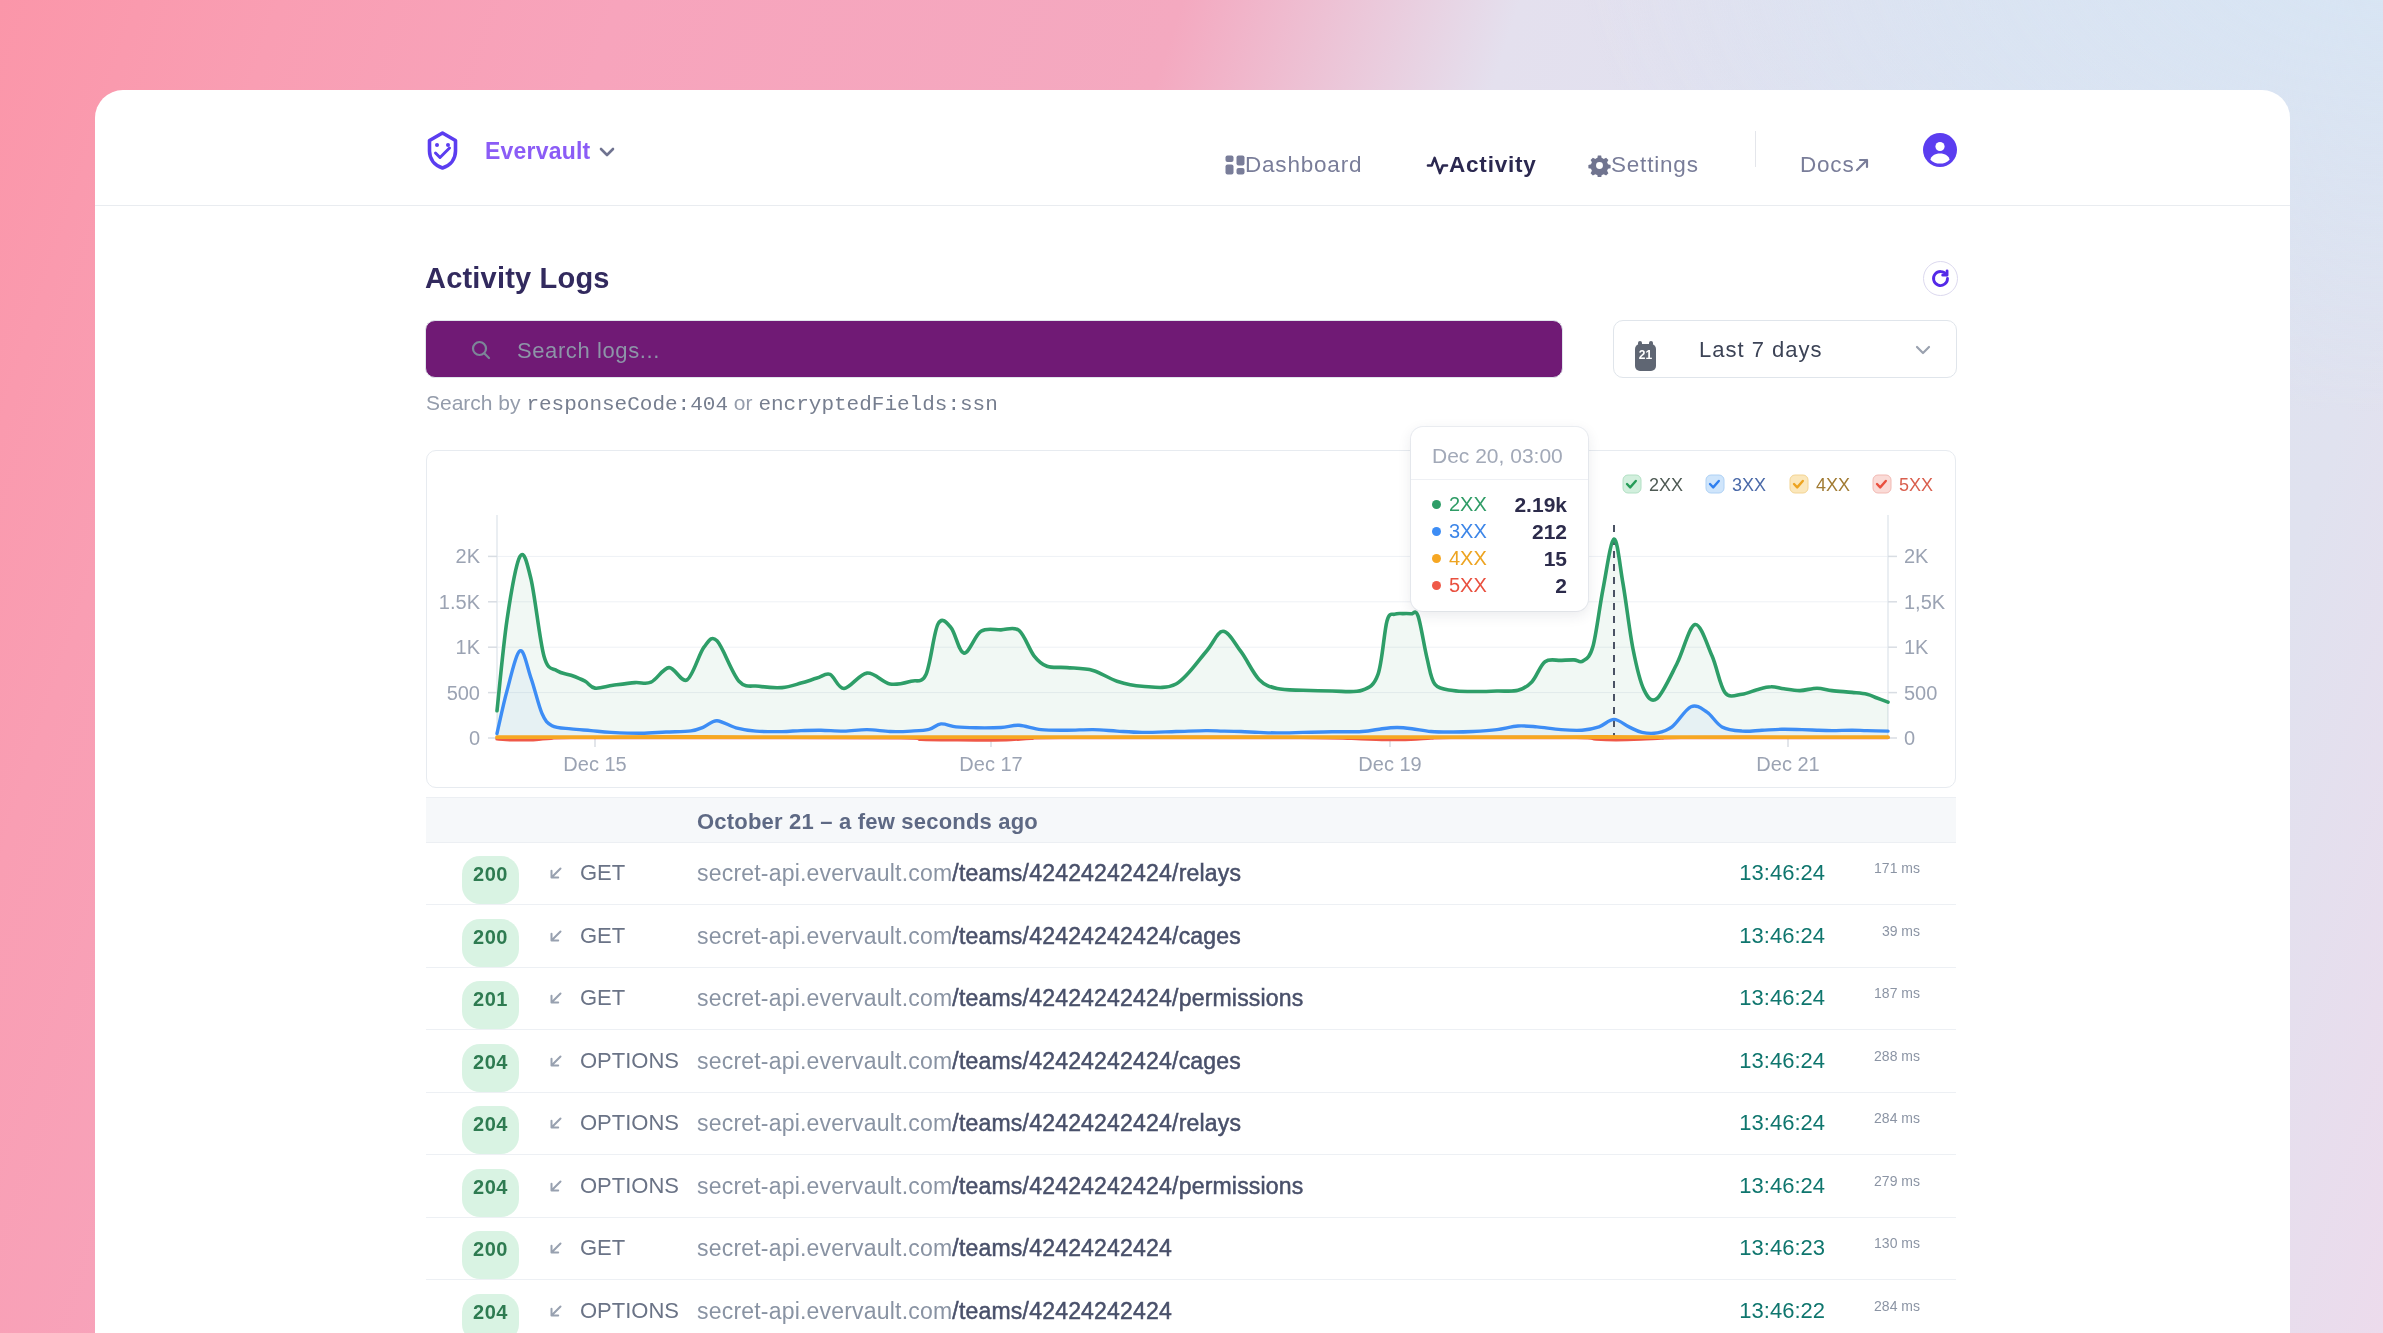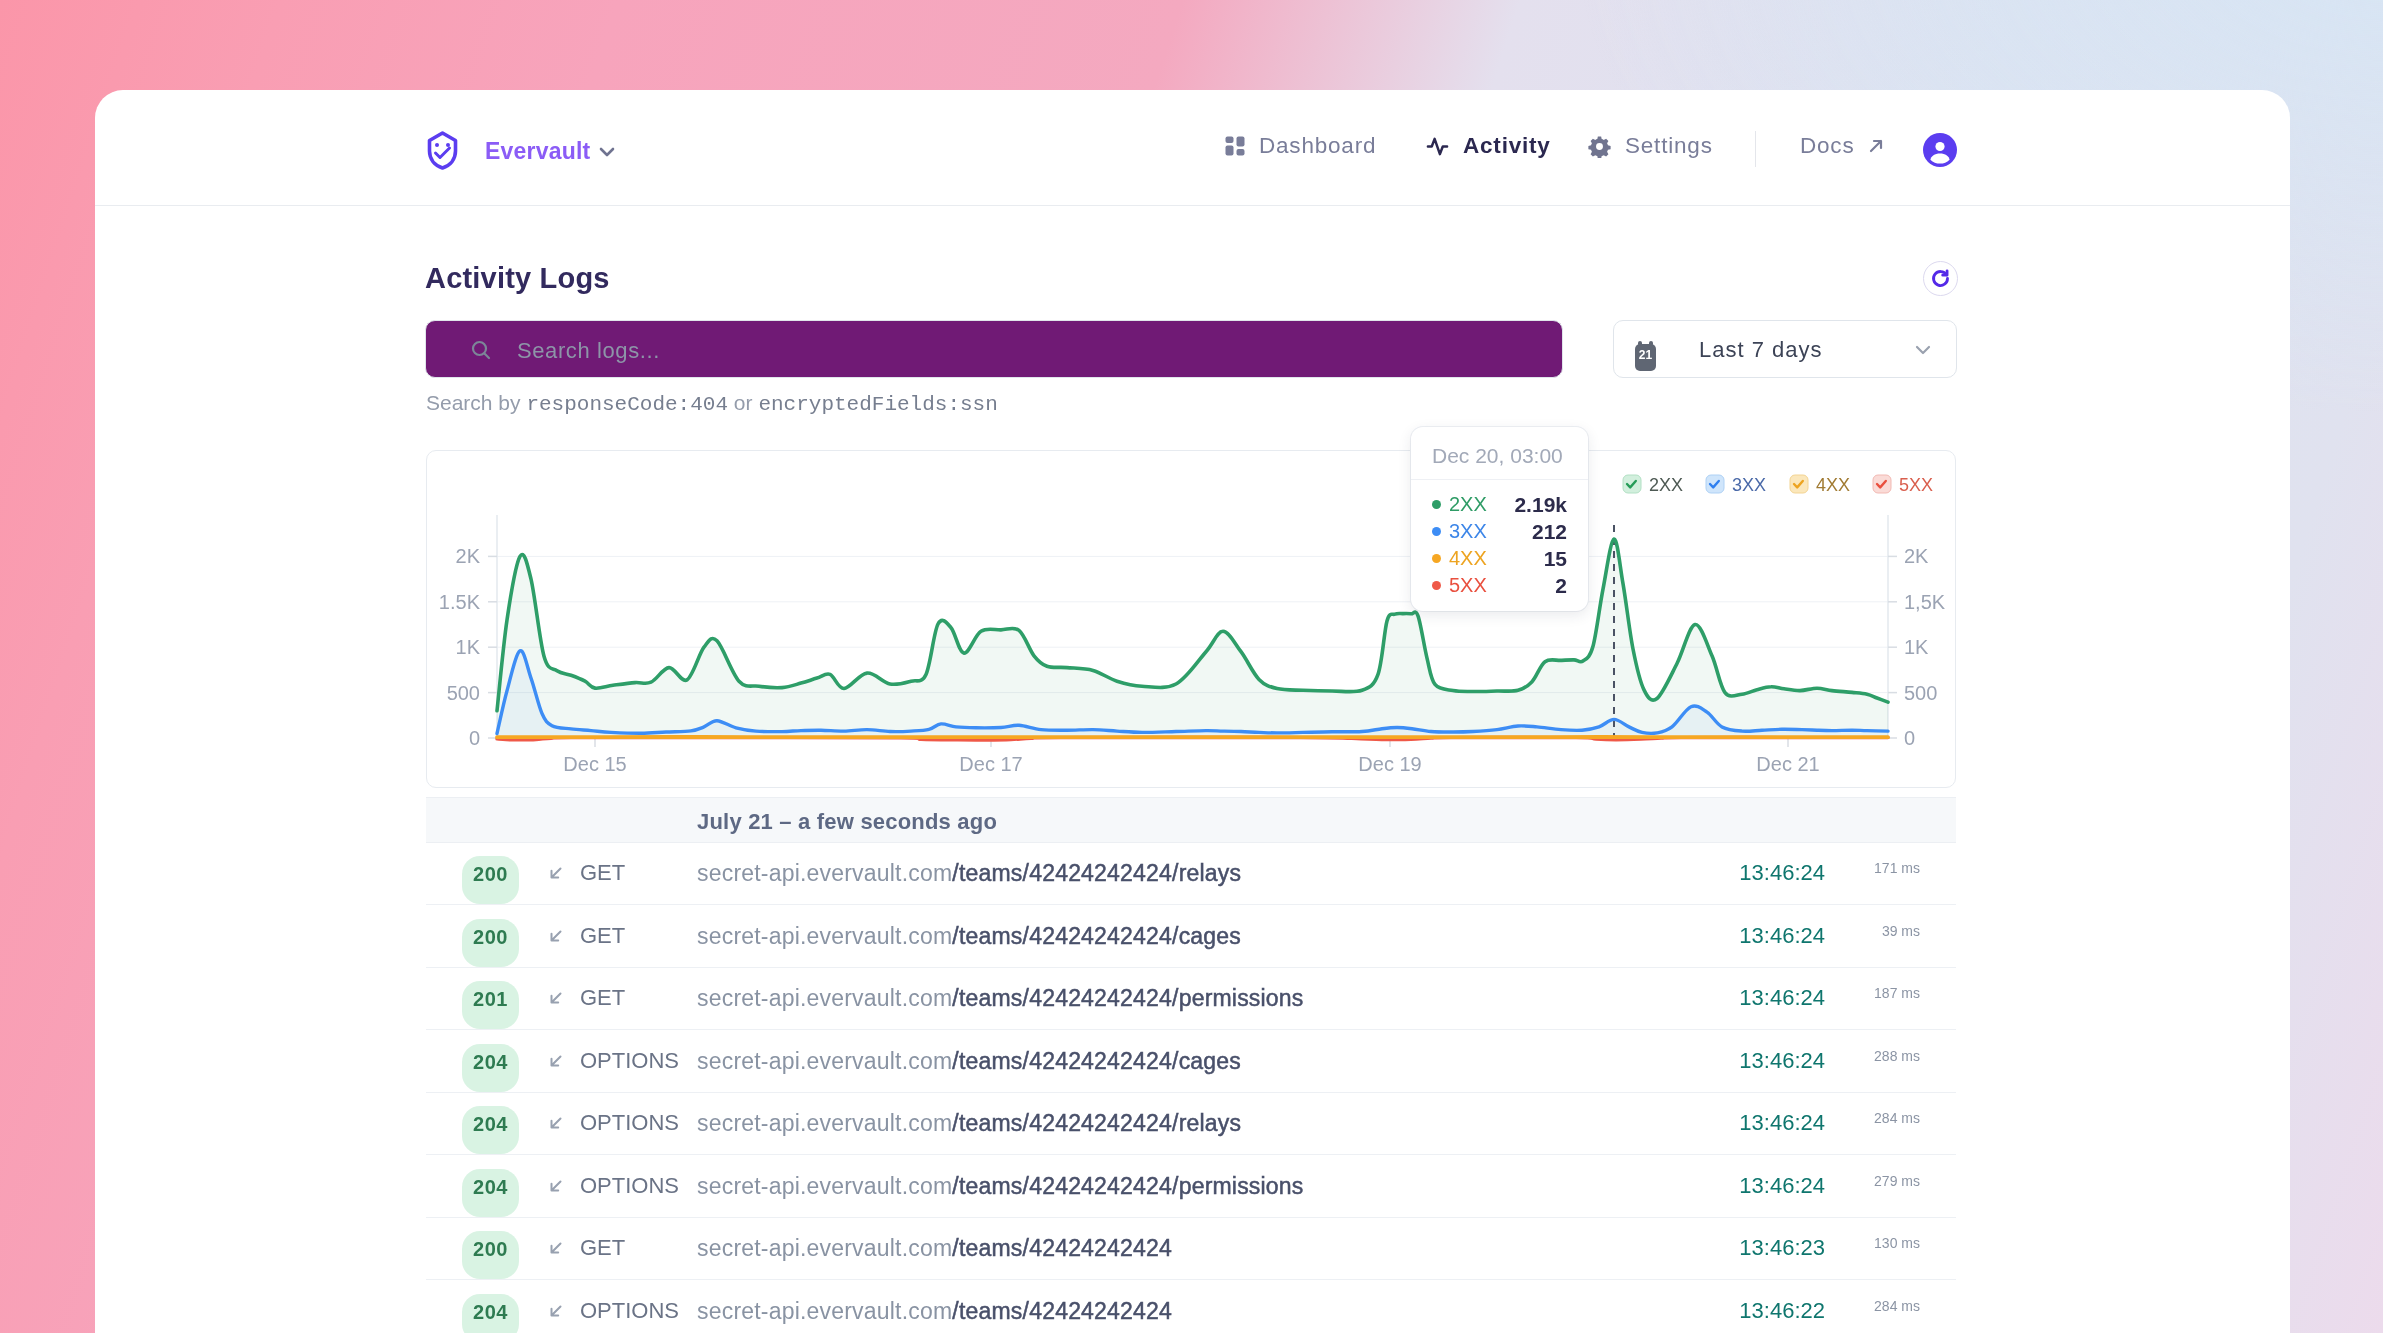--- a/index.html
+++ b/index.html
@@ -12,21 +12,21 @@
   }
   .card {
     position:absolute; left:95px; top:90px; width:2195px; height:1400px;
     background:#fff; border-radius:28px;
   }
   .abs { position:absolute; }
   
   .nav-border { position:absolute; left:0; top:115px; width:100%; height:1px; background:#e9ecf0; }
   .navtext { font-size:22.5px; color:#797d99; letter-spacing:0.8px; }
   .brand { position:absolute; left:390px; top:48px; font-size:23px; font-weight:bold; color:#8b5cf6; letter-spacing:0.2px; }
-  .navitem { position:absolute; top:43px; display:flex; align-items:center; gap:14px; }
+  .navitem { position:absolute; top:62px; display:flex; align-items:center; }
   .active-nav { color:#2b2850; font-weight:bold; }
   .divider { position:absolute; left:1660px; top:41px; width:1px; height:36px; background:#e4e6eb; }
   .avatar { position:absolute; left:1828px; top:43px; width:34px; height:34px; border-radius:50%; background:#5b3df0; }
   
   .h1 { position:absolute; left:330px; top:172px; font-size:29px; font-weight:bold; color:#322a5e; letter-spacing:0.2px; }
   .refresh { position:absolute; left:1828px; top:171px; width:35px; height:35px; border-radius:50%; border:1.5px solid #dcd9ef; }
   
   .searchbox { position:absolute; left:330px; top:230px; width:1138px; height:58px; border:1px solid #e0e5eb; border-radius:10px; background:#701a75; }
   .searchbox .ph { position:absolute; left:91px; top:17px; font-size:22px; letter-spacing:0.6px; color:#8d95a8; }
   .selectbox { position:absolute; left:1518px; top:230px; width:344px; height:58px; border:1px solid #e0e5eb; border-radius:10px; background:#fff; }
@@ -234,21 +234,21 @@
         <span class="tt-val">15</span>
       </div>
     <div class="tt-row" style="top:145px">
         <span class="tt-dot" style="background:#ef5948"></span>
         <span class="tt-lab" style="color:#e9503f">5XX</span>
         <span class="tt-val">2</span>
       </div>
   </div>
 
   <div class="thead">
-      <span>July 21 – a few seconds ago</span>
+      <span>October 21 – a few seconds ago</span>
     </div>
   <div class="row" style="top:753.0px">
       <span class="pill">200</span>
       <svg class="arr" width="20" height="20" viewBox="0 0 20 20" fill="none">
         <path d="M15.5 4.5 L6.5 13.5 M6.5 6.8 V13.5 H13.2" stroke="#98a1b0" stroke-width="2" stroke-linecap="round" stroke-linejoin="round"></path>
       </svg>
       <span class="meth">GET</span>
       <span class="url">secret-api.evervault.com<b>/teams/42424242424/relays</b></span>
       <span class="tm">13:46:24</span>
       <span class="ms">171 ms</span>

